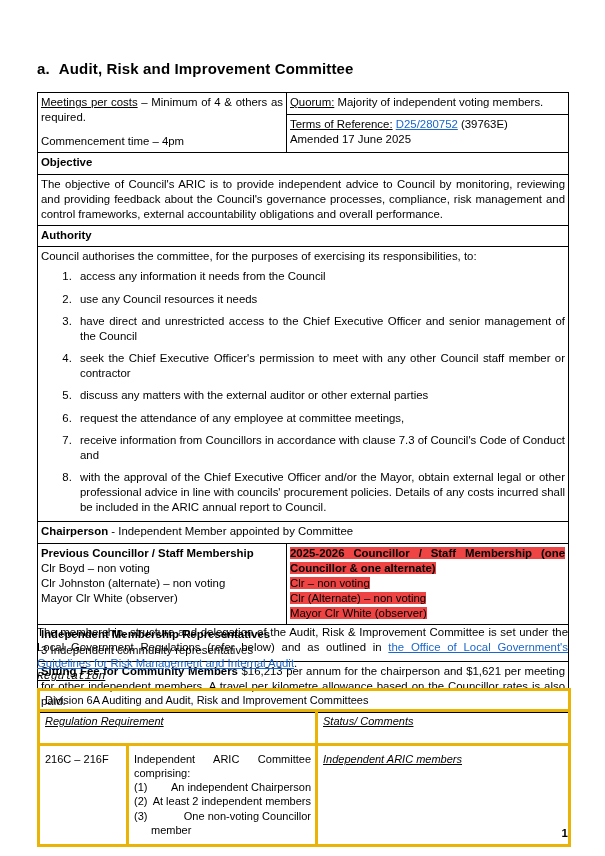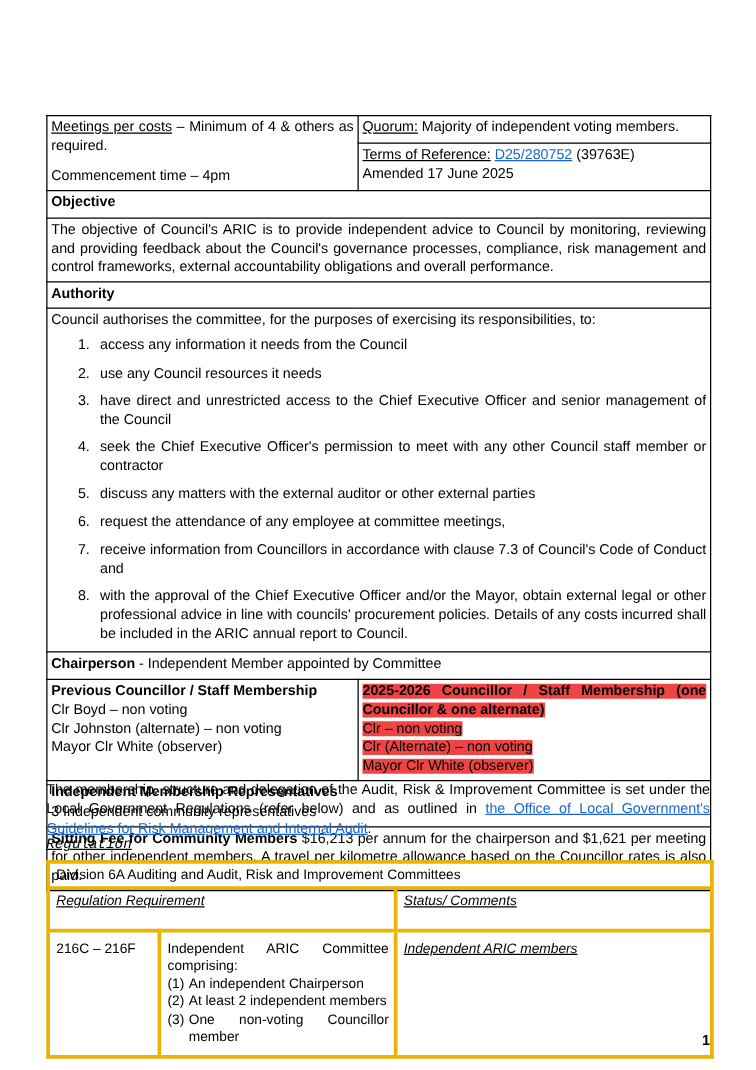--- a/index.html
+++ b/index.html
@@ -117,37 +117,40 @@
   ul.nolist {
     list-style: none;
     margin: 0;
     padding: 0;
   }
   ul.nolist li { padding-left: 0; }
   .num-item {
     display: flex;
   }
   .num-item .n { width: 17px; flex: 0 0 17px; }
-  .num-item .t { flex: 1; }
+  .num-item .t { flex: 1; text-align: right; }
 
   .pagenum {
     position: absolute;
     left: 0;
     top: 827px;
     width: 568px;
     text-align: right;
     font-size: 11.5px;
     font-weight: bold;
   }
 </style>
 </head>
 <body>
 
 <div class="page">
 
+  <div class="heading">
+    <span class="lbl">a.</span><span>Audit, Risk and Improvement Committee</span>
+  </div>
 
   <table class="main">
     <colgroup>
       <col style="width:249px">
       <col style="width:282px">
     </colgroup>
     <tbody>
 
       <tr>
         <td rowspan="2">

